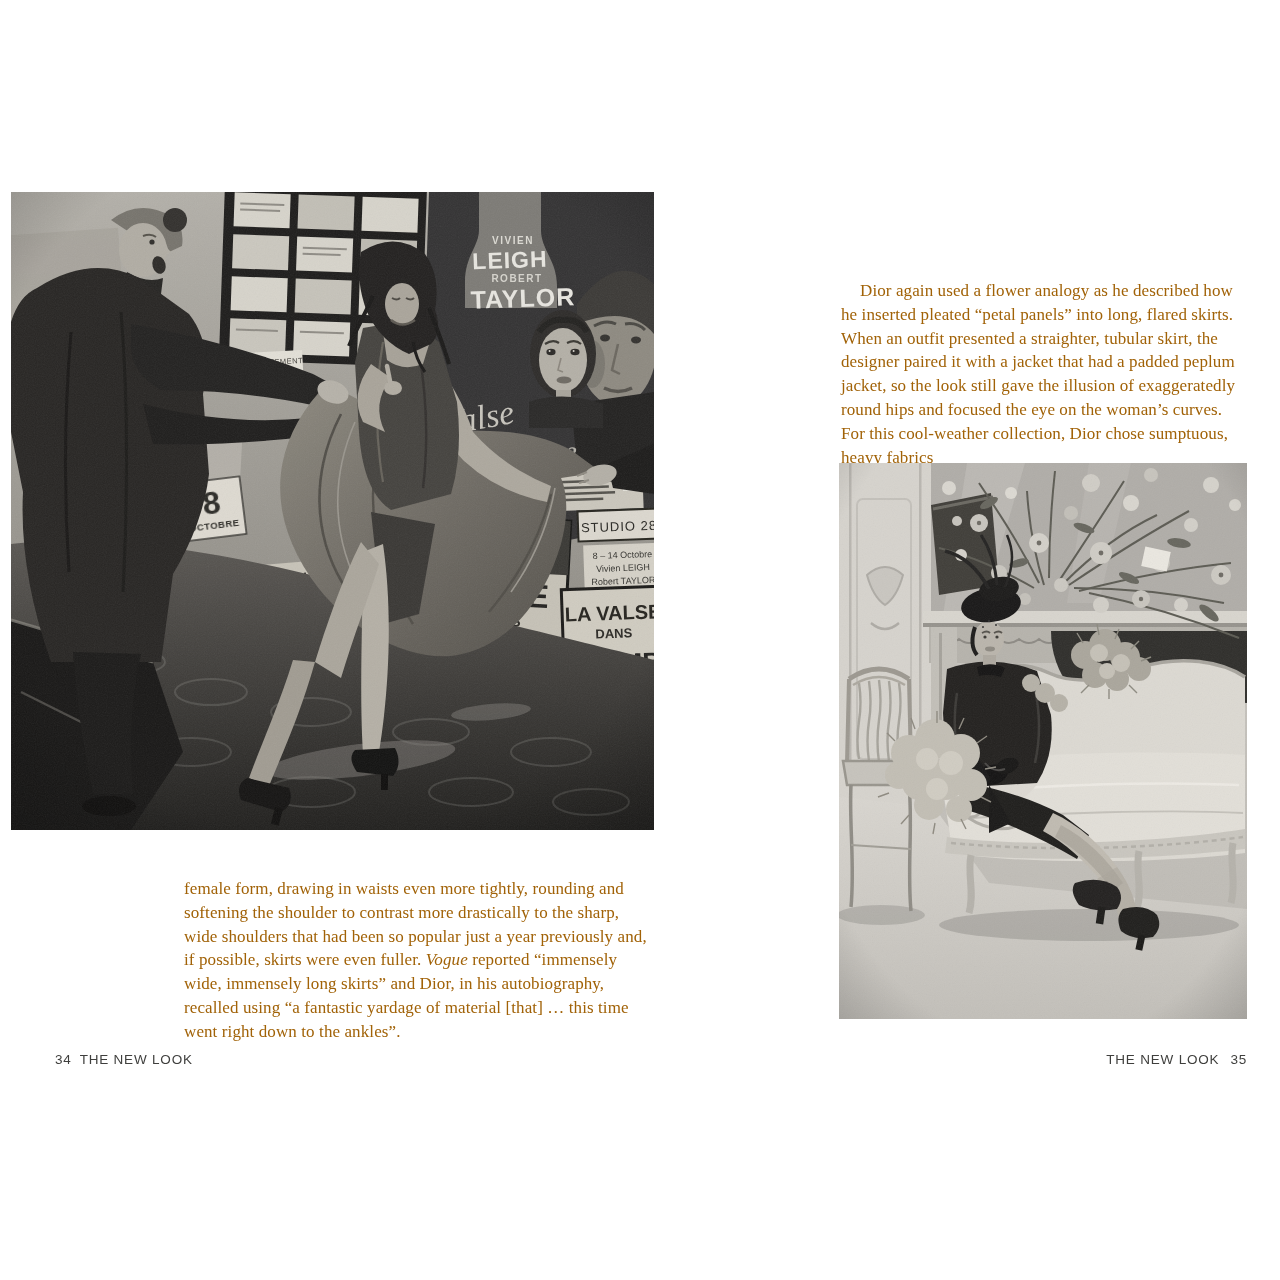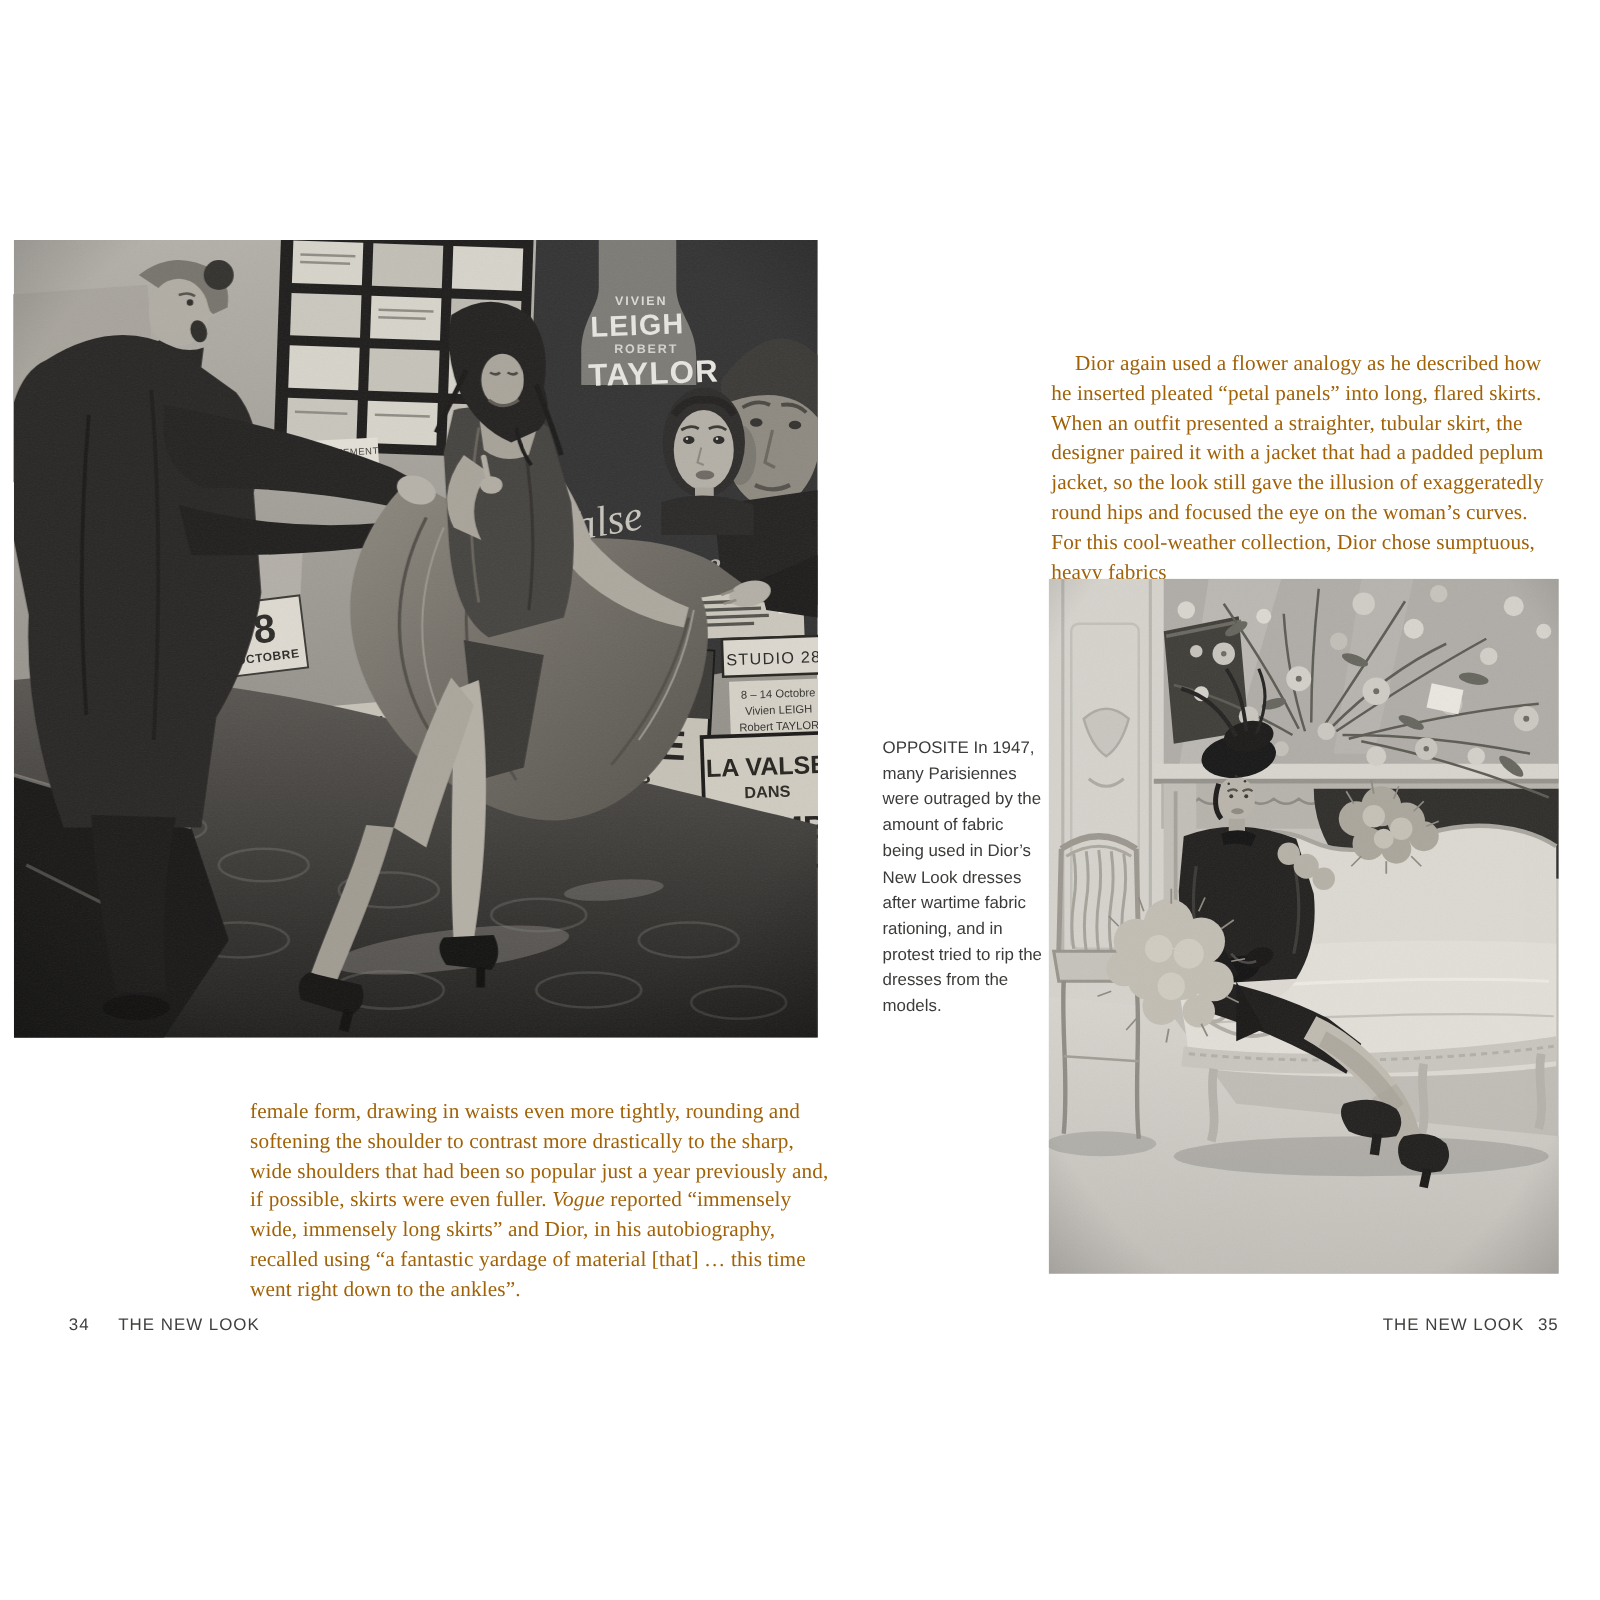--- a/index.html
+++ b/index.html
@@ -3,32 +3,32 @@
 <meta charset="utf-8">
 <style>
   html,body{margin:0;padding:0;background:#ffffff;}
   .spread{position:relative;width:1280px;height:1280px;background:#ffffff;overflow:hidden;
           font-family:"Liberation Serif", serif;color:#1f1f1d;}
   figure.photo{position:absolute;margin:0;padding:0;}
   figure.photo svg{display:block;width:100%;height:100%;}
   .photo-left{left:11px;top:192px;width:643px;height:638px;}
   .photo-right{left:839px;top:463px;width:408px;height:556px;}
   .body{position:absolute;font-size:17px;line-height:23.8px;letter-spacing:.1px;color:#a16207;}
-  .body-left{left:200px;top:860px;width:468px;}
+  .body-left{left:184px;top:860px;width:468px;}
   .body-right{left:841px;top:262px;width:402px;text-indent:19px;}
   .vogue{font-style:italic;}
   .caption{position:absolute;width:129px;font-family:"Liberation Sans", sans-serif;
            font-size:13.5px;line-height:20.7px;color:#3b3b39;}
   .caption-opposite{left:706px;top:588px;}
   .caption-right{left:706px;top:820px;}
   .footer{position:absolute;top:1052px;font-family:"Liberation Sans", sans-serif;
           font-size:13.5px;letter-spacing:.8px;color:#3f3f3d;white-space:nowrap;}
   .footer-left{left:55px;}
   .footer-right{right:33px;}
-  .footer-left .pagenum{margin-right:23px;}
+  .footer-left .pagenum{margin-right:8px;}
   .footer-right .pagenum{margin-left:11px;}
   text{font-family:"Liberation Sans", sans-serif;}
   .serifit{font-family:"Liberation Serif", serif;font-style:italic;}
 </style>
 </head>
 <body>
 
 <div class="spread">
 
   <figure class="photo photo-left" aria-label="Black-and-white 1947 photograph: Parisian women tear at the long skirt of a New Look model on a cobbled street, in front of film posters for La Valse dans l'Ombre with Vivien Leigh and Robert Taylor">
@@ -277,21 +277,20 @@
       <rect width="643" height="638" filter="url(#lnoise)" opacity="0.09"></rect>
     </svg>
   </figure>
 
   <p class="body body-left"><span>female form, drawing in waists even more tightly, rounding and softening the shoulder to contrast more drastically to the sharp, wide shoulders that had been so popular just a year previously and, if possible, skirts were even fuller. </span><em class="vogue">Vogue</em><span> reported “immensely wide, immensely long skirts” and Dior, in his autobiography, recalled using “a fantastic yardage of material [that] … this time went right down to the ankles”.</span></p>
 
   <div class="footer footer-left"><span class="pagenum">34</span><span class="running">THE NEW LOOK</span></div>
 
   <p class="body body-right">Dior again used a flower analogy as he described how he inserted pleated “petal panels” into long, flared skirts. When an outfit presented a straighter, tubular skirt, the designer paired it with a jacket that had a padded peplum jacket, so the look still gave the illusion of exaggeratedly round hips and focused the eye on the woman’s curves. For this cool-weather collection, Dior chose sumptuous, heavy fabrics</p>
 
-  <aside class="caption caption-opposite">OPPOSITE In 1947, many Parisiennes were outraged by the amount of fabric being used in Dior’s New Look dresses after wartime fabric rationing, and in protest tried to rip the dresses from the models.</aside>
 
   <figure class="photo photo-right" aria-label="Black-and-white photograph: a model in a dark New Look dress, fur-trimmed coat and feathered hat reclines on a pale silk sofa in Dior's salon beneath a huge arrangement of flowers on the mantelpiece">
     <svg viewBox="0 0 408 556" xmlns="http://www.w3.org/2000/svg">
       <defs>
         <linearGradient id="rwall" x1="0" y1="0" x2="0" y2="1">
           <stop offset="0" stop-color="#cbc8c2"></stop>
             <stop offset="1" stop-color="#bcb9b3"></stop>
         </linearGradient>
         <linearGradient id="rfloor" x1="0" y1="0" x2="0" y2="1">
           <stop offset="0" stop-color="#d8d5cf"></stop>

